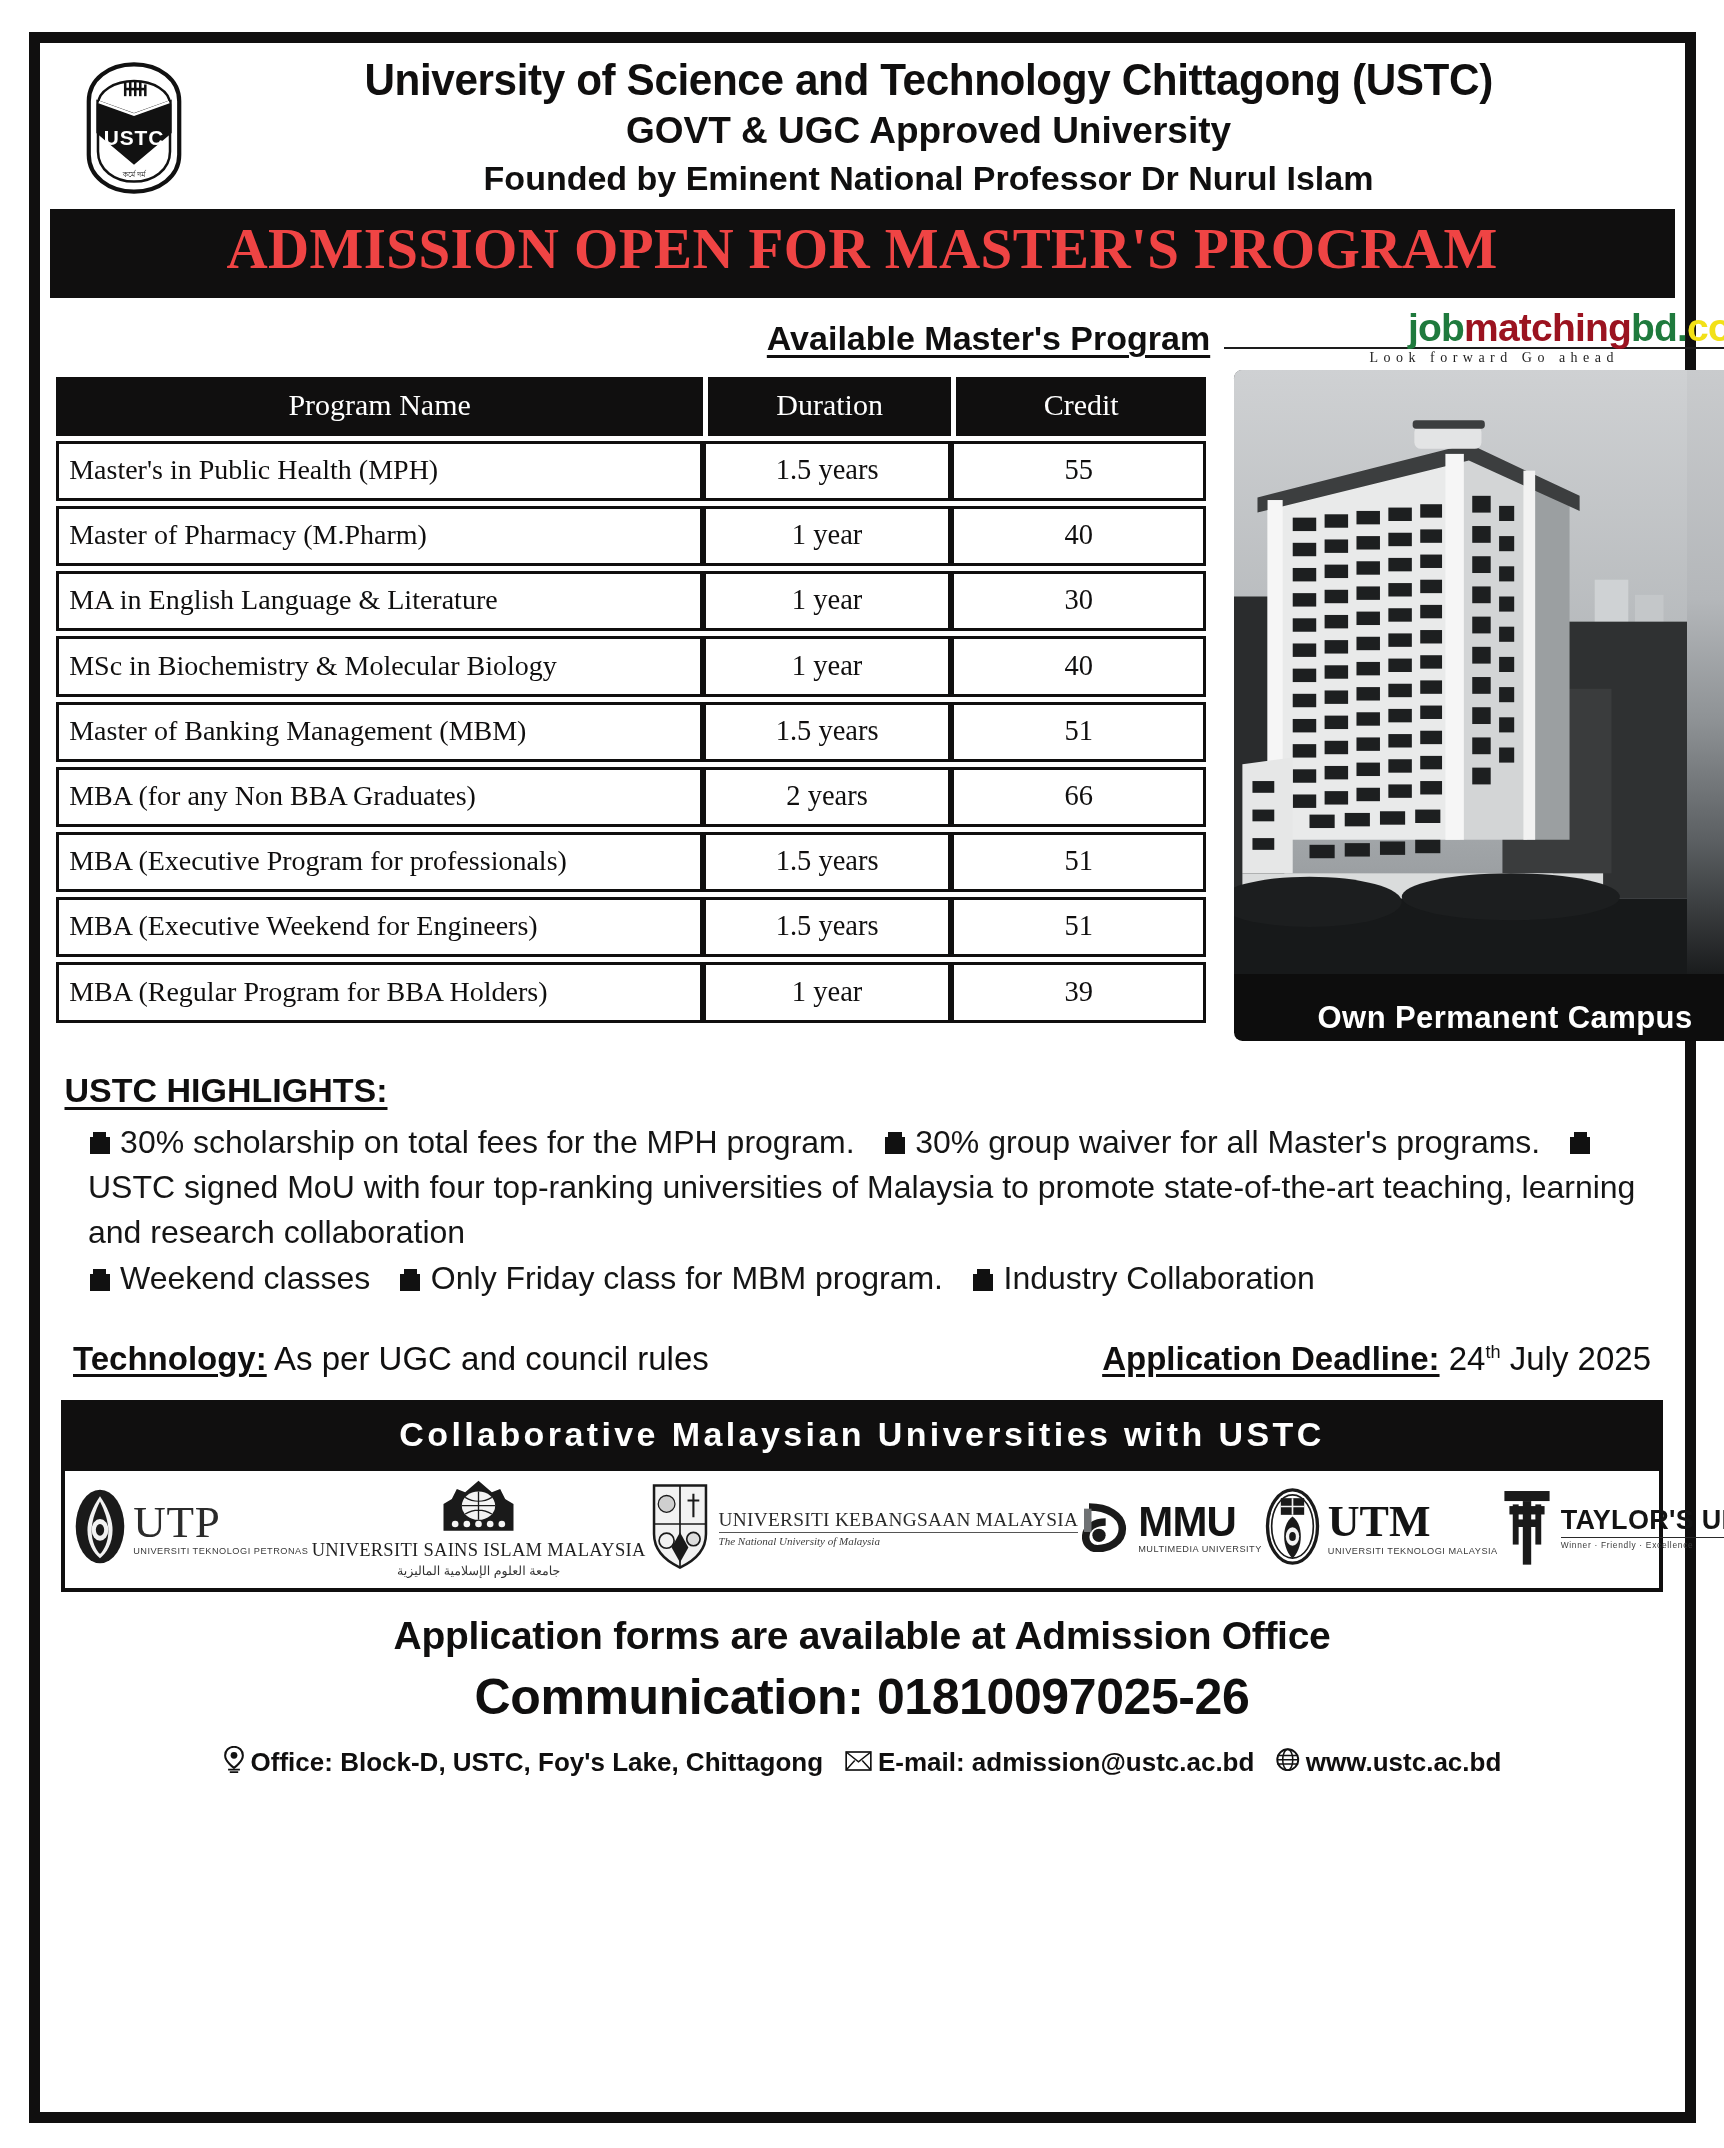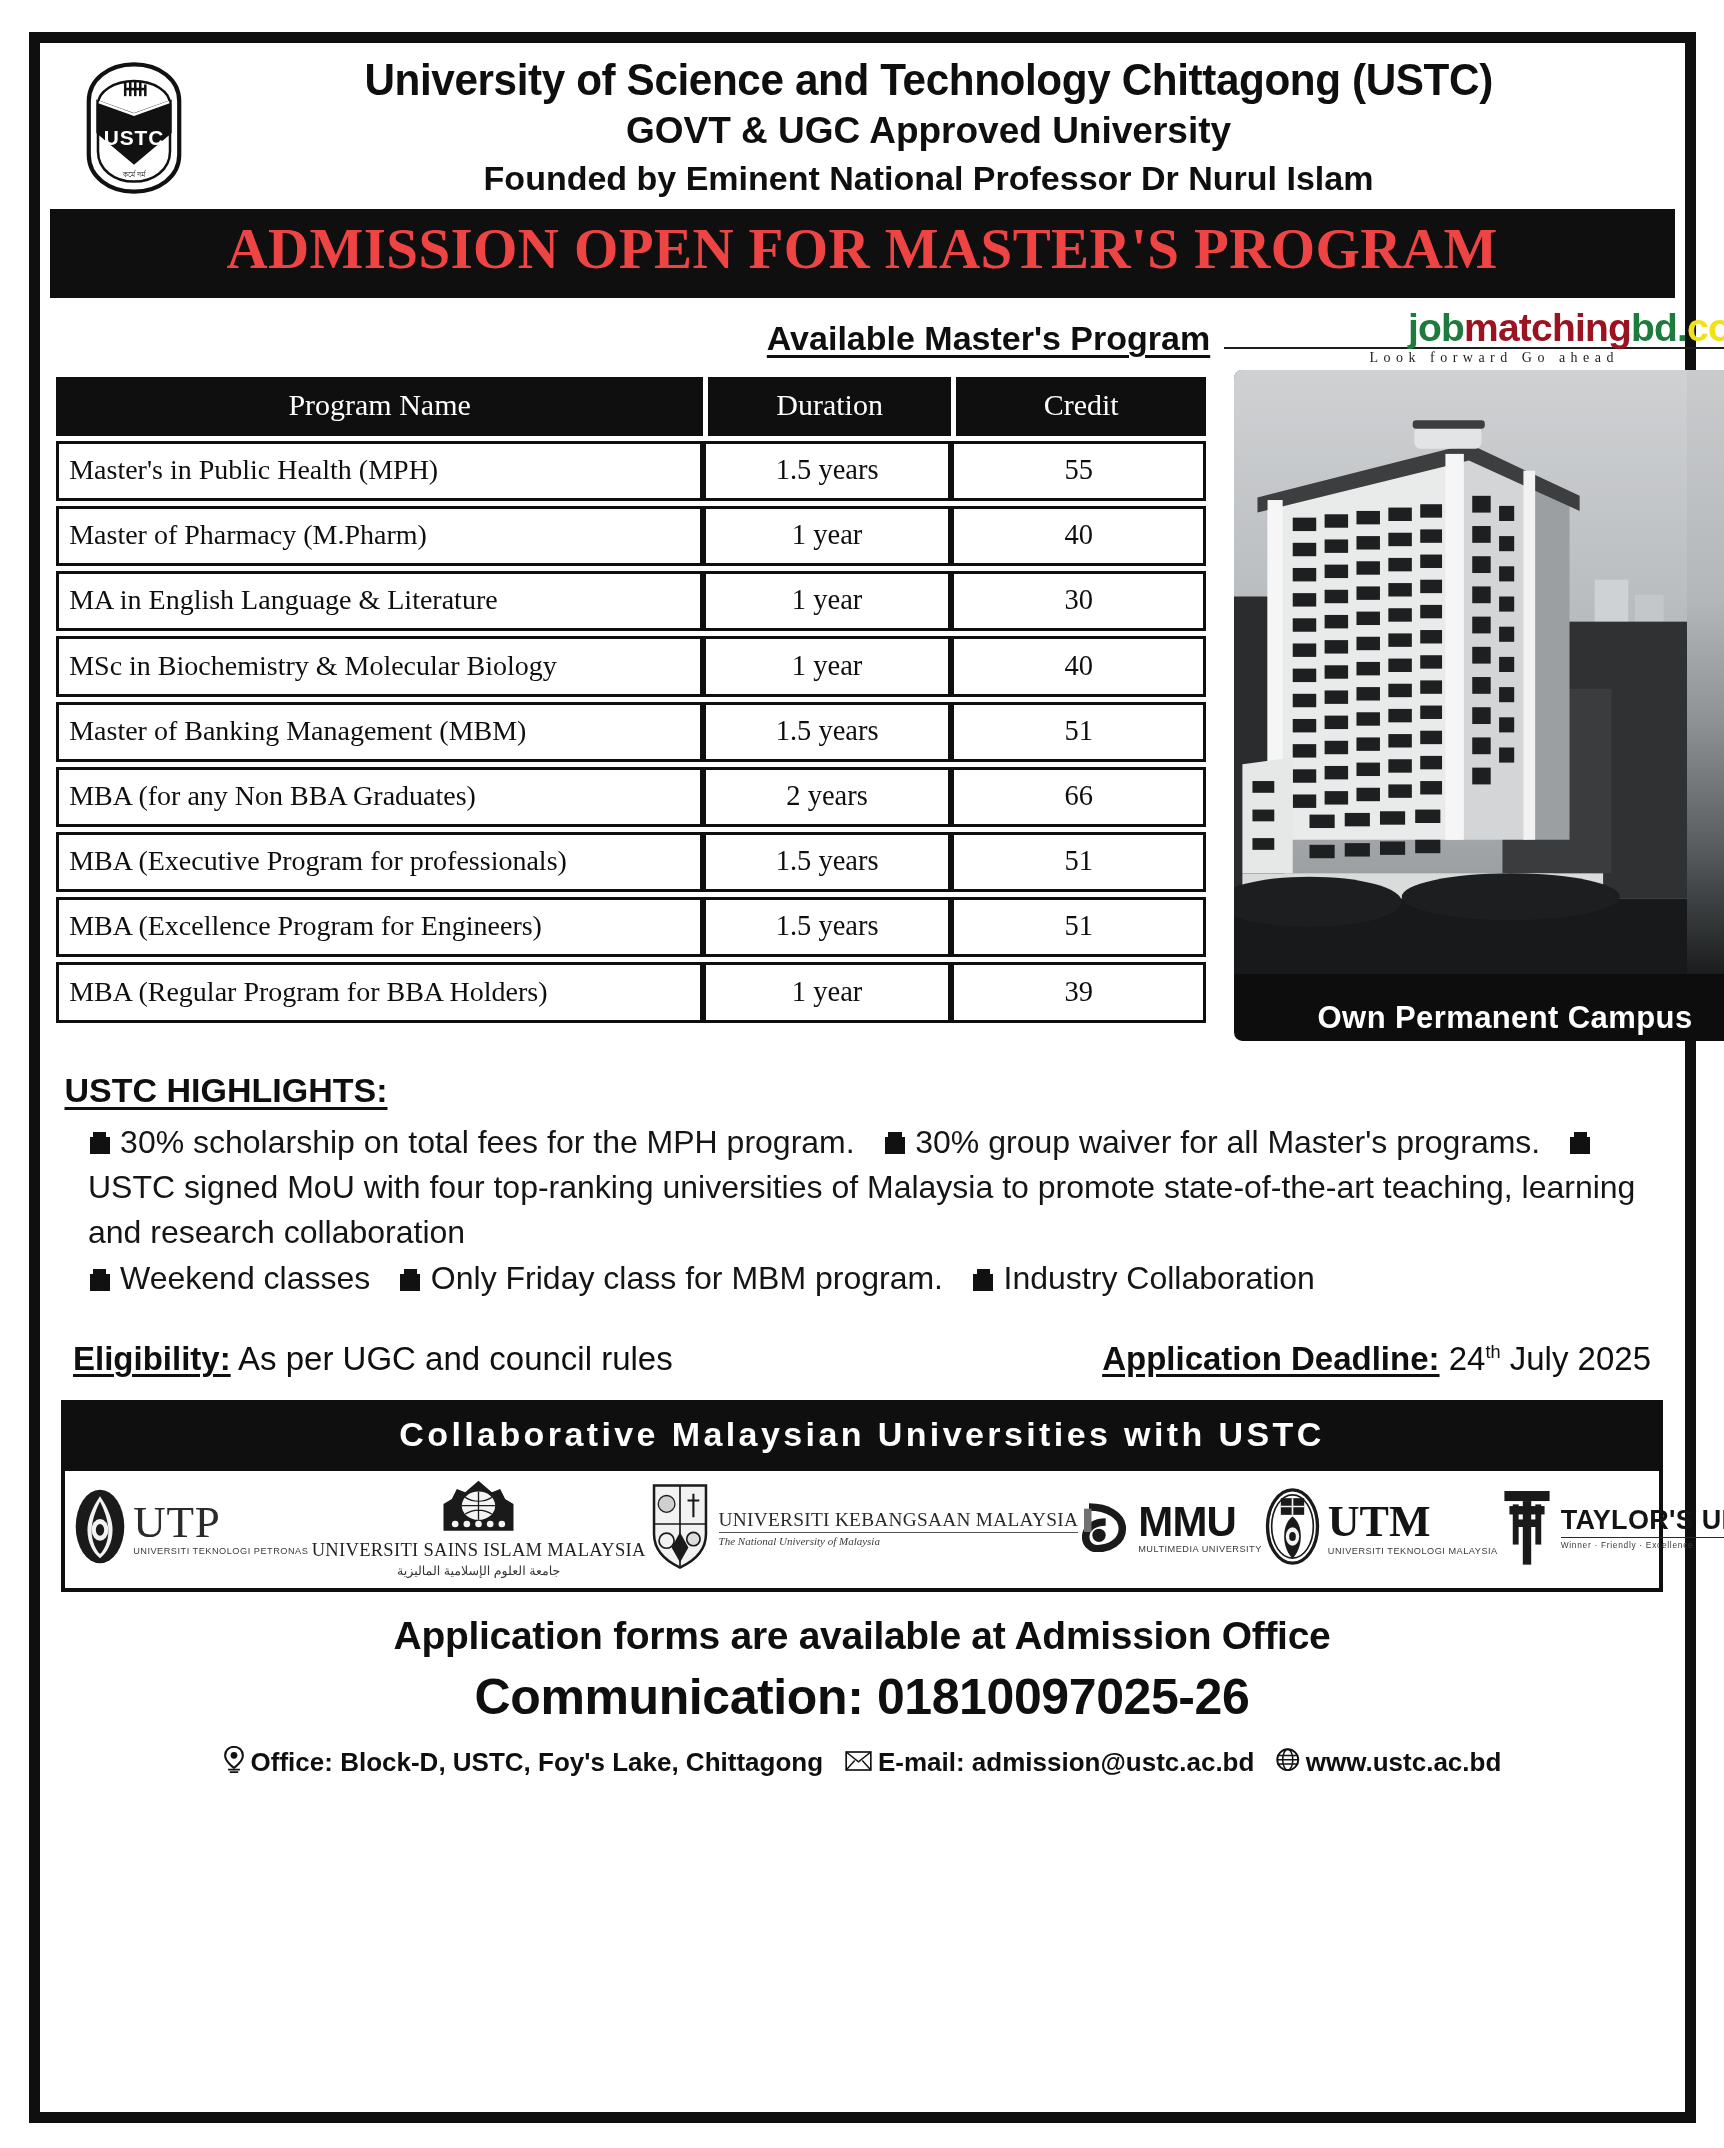--- a/index.html
+++ b/index.html
@@ -531,21 +531,21 @@
             <td class="name">MBA (for any Non BBA Graduates)</td>
             <td class="dur">2 years</td>
             <td class="cred">66</td>
           </tr>
           <tr>
             <td class="name">MBA (Executive Program for professionals)</td>
             <td class="dur">1.5 years</td>
             <td class="cred">51</td>
           </tr>
           <tr>
-            <td class="name">MBA (Excellence Program for Engineers)</td>
+            <td class="name">MBA (Executive Weekend for Engineers)</td>
             <td class="dur">1.5 years</td>
             <td class="cred">51</td>
           </tr>
           <tr>
             <td class="name">MBA (Regular Program for BBA Holders)</td>
             <td class="dur">1 year</td>
             <td class="cred">39</td>
           </tr>
         </tbody>
       </table>
@@ -727,21 +727,21 @@
 
   <div class="highlights">
     <div class="hl-title">USTC HIGHLIGHTS:</div>
     <div class="hl-body">
       <span class="bullet"></span><span>30% scholarship on total fees for the MPH program.</span><span class="hl-gap"></span><span class="bullet"></span><span>30% group waiver for all Master's programs.</span><span class="hl-gap"></span><span class="bullet"></span><span>USTC signed MoU with four top-ranking universities of Malaysia to promote state-of-the-art teaching, learning and research collaboration</span><br><span class="bullet"></span><span>Weekend classes</span><span class="hl-gap"></span><span class="bullet"></span><span>Only Friday class for MBM program.</span><span class="hl-gap"></span><span class="bullet"></span><span>Industry Collaboration</span>
     </div>
   </div>
 
   <div class="elig-row">
     <div>
-      <span class="elig-label">Eligibility:</span>
+      <span class="elig-label">Technology:</span>
       <span class="elig-val">As per UGC and council rules</span>
     </div>
     <div>
       <span class="dead-label">Application Deadline:</span>
       <span class="dead-val">24</span><sup>th</sup>
       <span class="dead-val">July 2025</span>
     </div>
   </div>
 
   <div class="malaysia">

